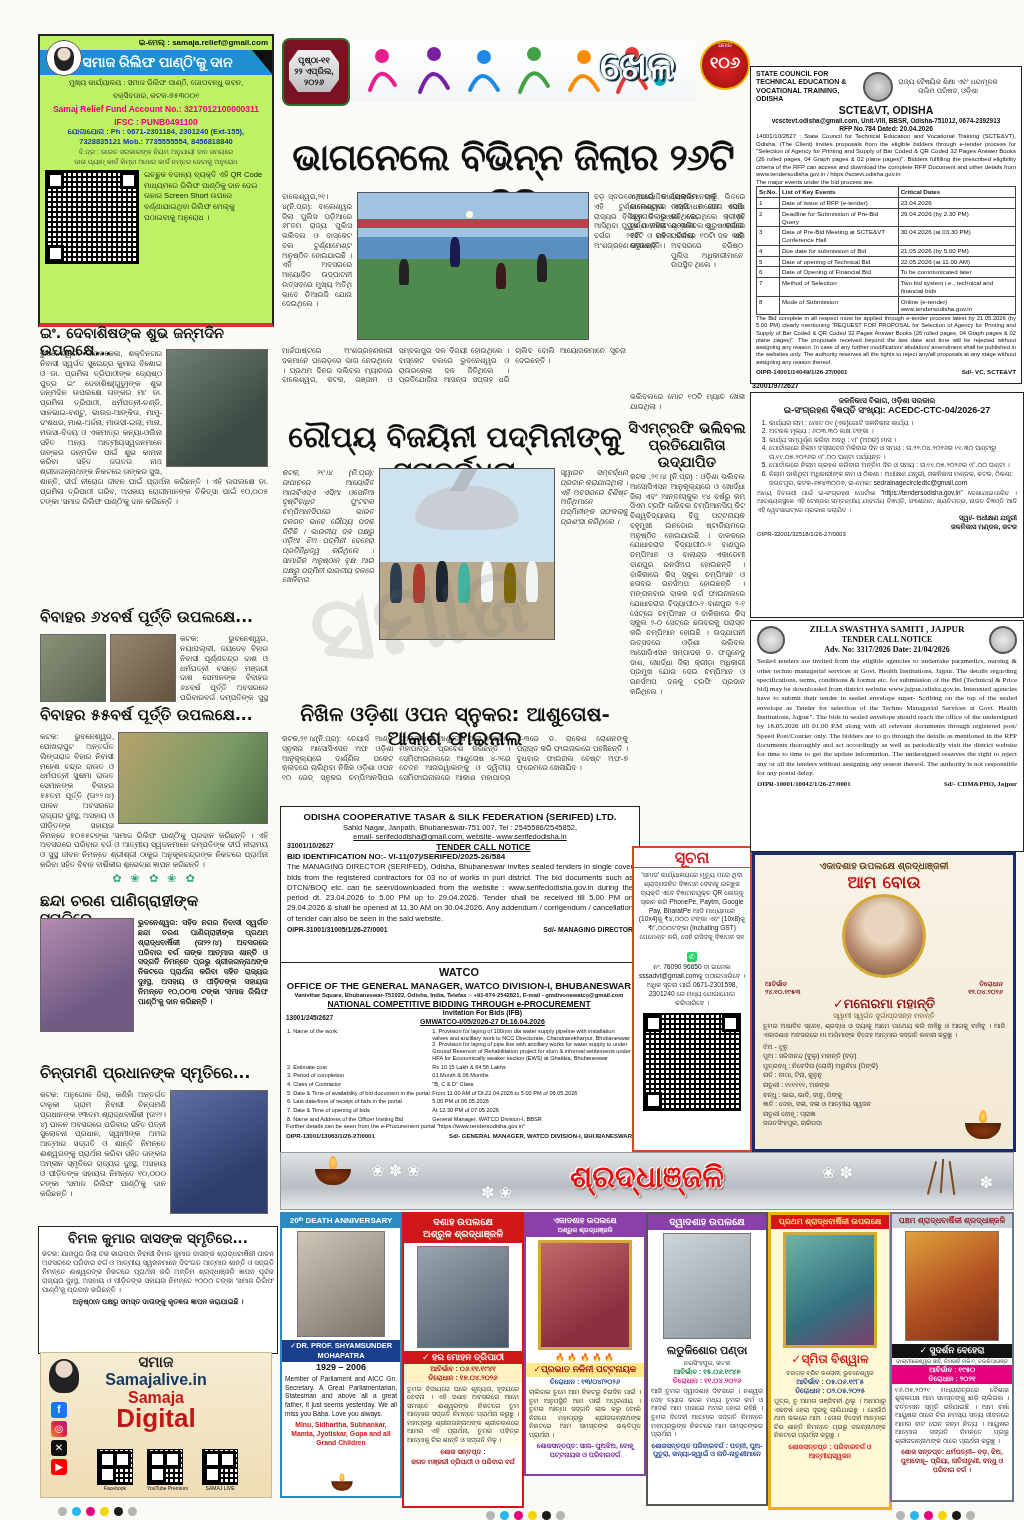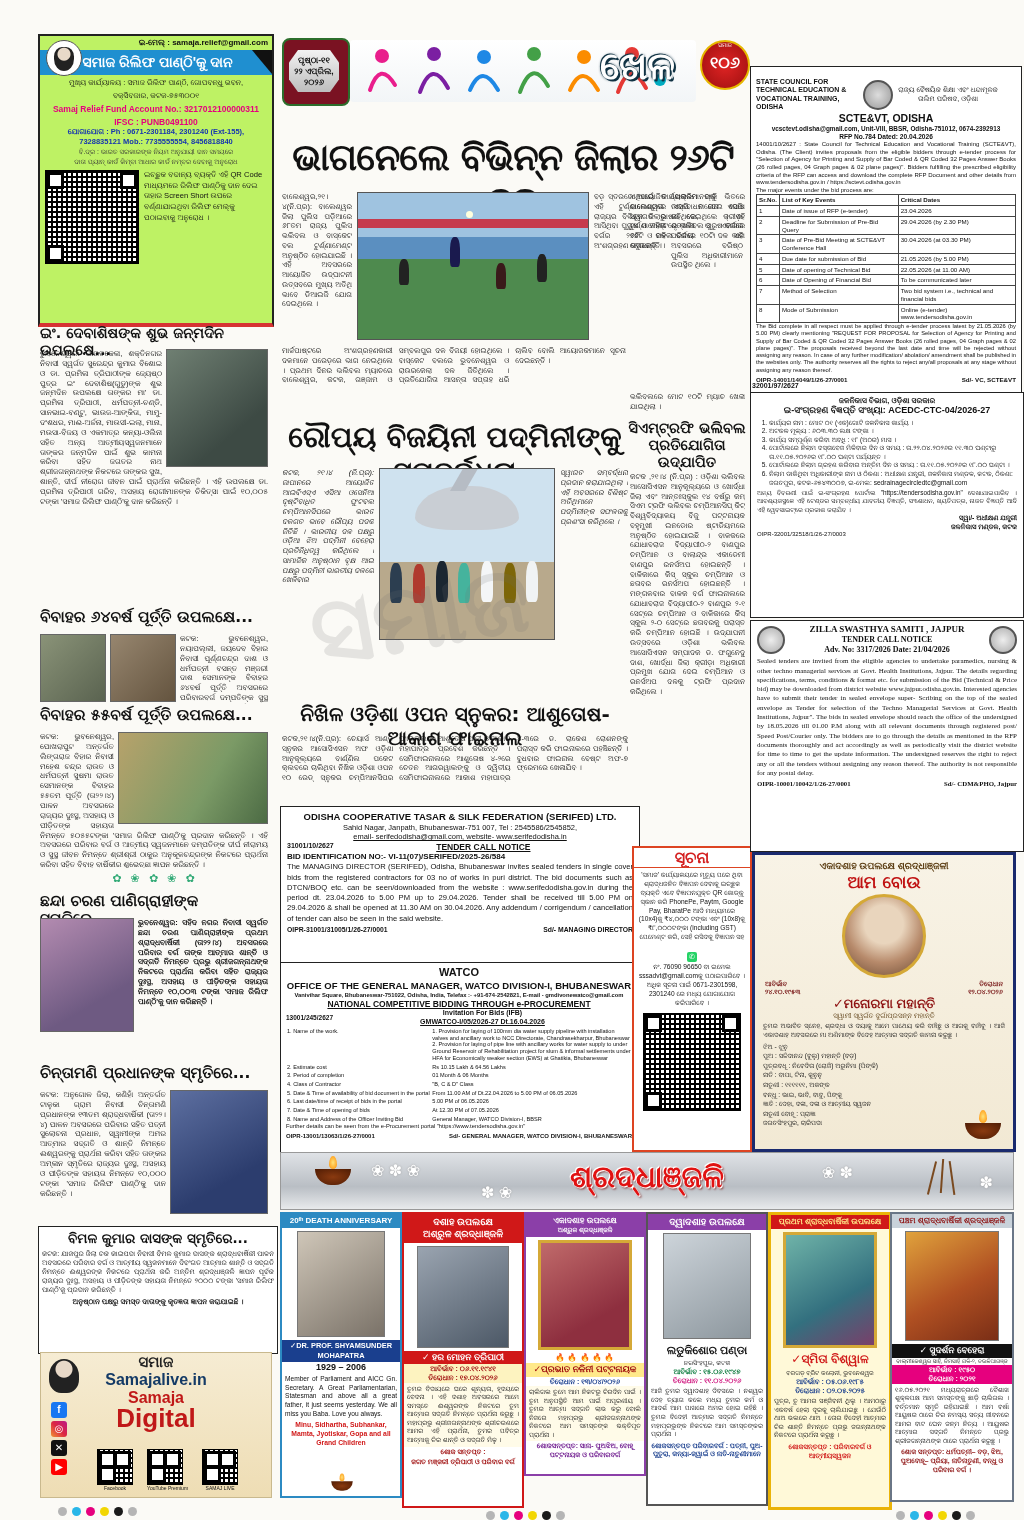--- a/index.html
+++ b/index.html
@@ -358,21 +358,21 @@
       <span style="display:inline-block;width:10px;height:10px;background:#25d366;border-radius:2px;color:#fff;font-size:7px;line-height:10px;">✆</span>
     </div>
     <div class="bd" style="padding-top:0;">ନଂ. 76090 96650 ବା ଇମେଲ sssadvt@gmail.comକୁ ପଠାଇପାରିବେ । ଅଧିକ ସୂଚନା ପାଇଁ 0671-2301598, 2301240 ରେ ମଧ୍ୟ ଯୋଗାଯୋଗ କରିପାରିବେ ।</div>
     <div class="qr" style="width:96px;height:96px;margin:2px auto;">
         <i class="tl"></i>
         <i class="tr"></i>
         <i class="bl"></i>
       </div>
   </div>
 
-  <div class="box tender" style="left:750px;top:66px;width:260px;height:310px;padding:11px 5px;">
+  <div class="box tender" style="left:750px;top:66px;width:260px;height:310px;padding:3px 5px;">
     <div style="display:flex;align-items:center;gap:3px;">
       <div class="b" style="width:40%;font-size:7px;line-height:1.2;">STATE COUNCIL FOR TECHNICAL EDUCATION &amp; VOCATIONAL TRAINING, ODISHA</div>
       <div style="width:26px;height:26px;border-radius:50%;border:2px solid #555;background:radial-gradient(#ddd,#999);flex:0 0 26px;"></div>
       <div style="width:40%;font-size:7px;text-align:center;">ରାଜ୍ୟ ବୈଷୟିକ ଶିକ୍ଷା ଏବଂ ଧନ୍ଦାମୂଳକ ତାଲିମ ପରିଷଦ, ଓଡ଼ିଶା</div>
     </div>
     <div class="t1" style="font-size:10.5px;">SCTE&amp;VT, ODISHA</div>
     <div class="t2" style="font-size:6.4px;font-weight:bold;">vcsctevt.odisha@gmail.com, Unit-VIII, BBSR, Odisha-751012, 0674-2392913</div>
     <div class="t2 b" style="font-size:6.6px;">RFP No.784  Dated: 20.04.2026</div>
     <div class="just" style="font-size:6px;line-height:1.28;">14001/10/2627 : State Council for Technical Education and Vocational Training (SCTE&amp;VT), Odisha. (The Client) invites proposals from the eligible bidders through e-tender process for "Selection of Agency for Printing and Supply of Bar Coded &amp; QR Coded 32 Pages Answer Books (26 rolled pages, 04 Graph pages &amp; 02 plane pages)". Bidders fulfilling the prescribed eligibility criteria of the RFP can access and download the complete RFP Document and other details from www.tendersodisha.gov.in / https://sctevt.odisha.gov.in</div>
     <div style="font-size:6px;">The major events under the bid process are:</div>

